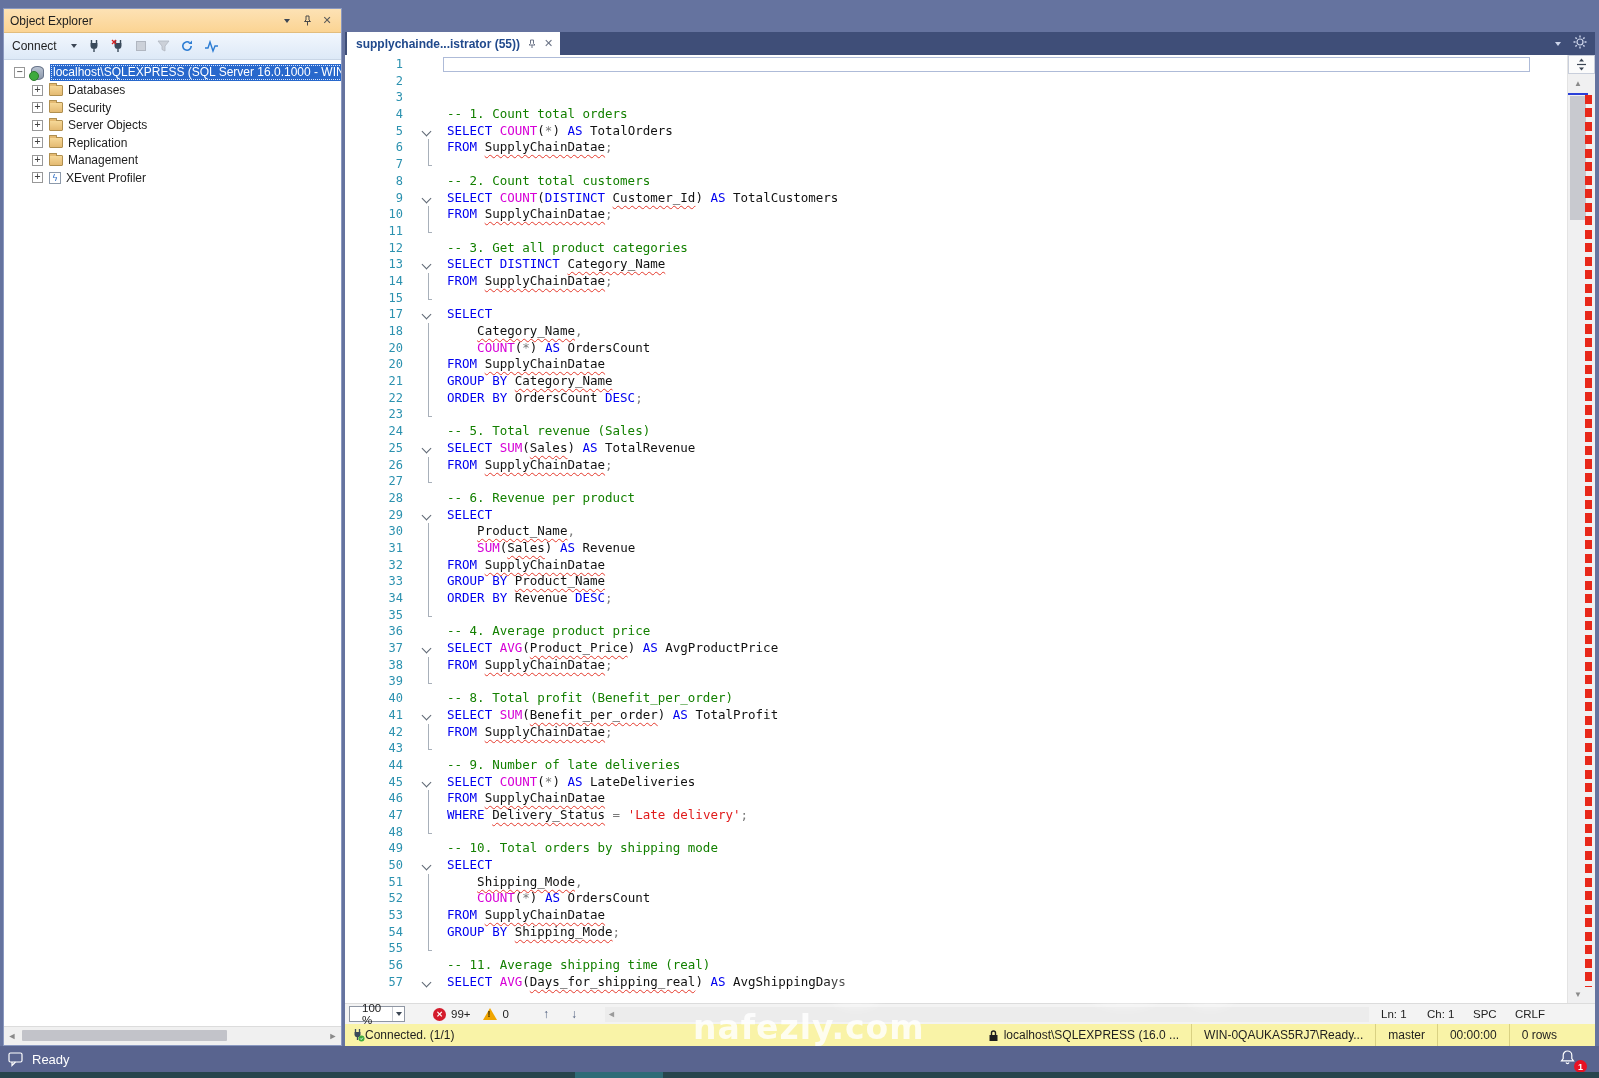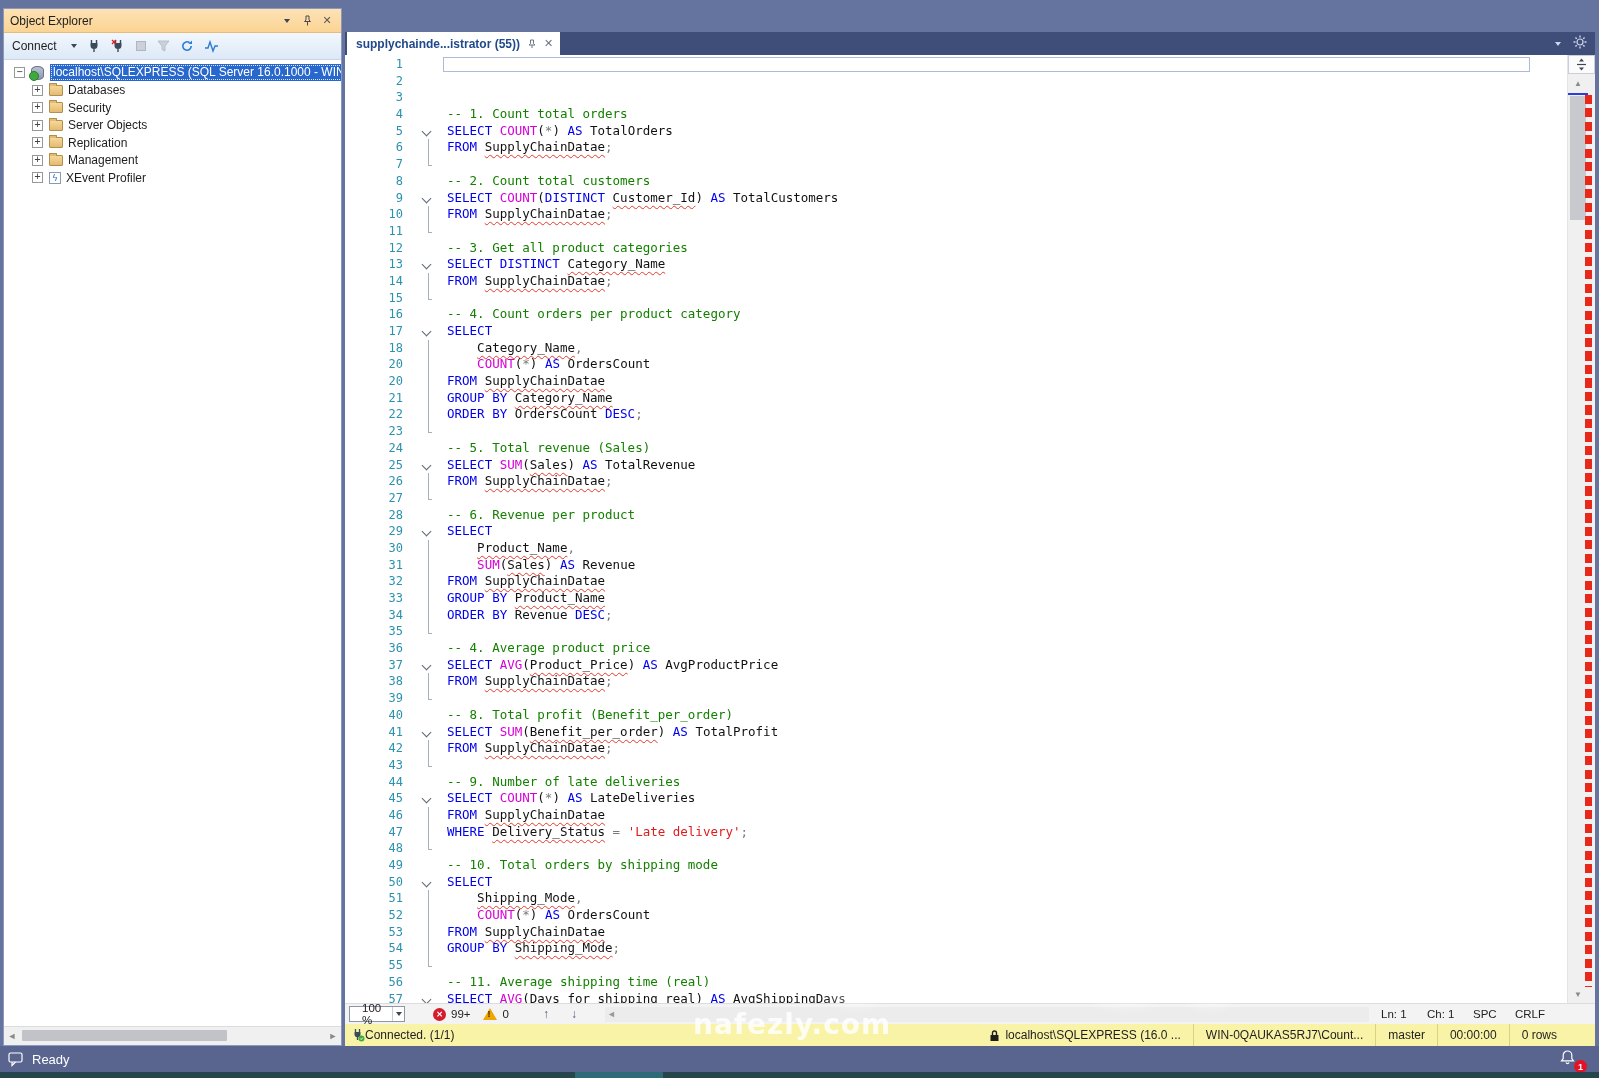--- a/index.html
+++ b/index.html
@@ -119,21 +119,21 @@
               display:flex;align-items:center;font-size:13px;}
   .ready-group{display:flex;align-items:center;gap:8px;margin-left:8px;}
   .bell-wrap{position:absolute;right:18px;top:3px;width:22px;height:22px;}
   .badge{position:absolute;right:-6px;bottom:-2px;background:#e81123;color:#fff;border-radius:50%;
          width:13px;height:13px;font-size:9px;display:flex;align-items:center;justify-content:center;font-weight:bold;}
   .bottom-strip{position:absolute;left:0;right:0;bottom:0;height:6px;background:#27454d;}
   .strip-seg{position:absolute;left:575px;width:88px;top:0;bottom:0;background:#2e6b77;}
 
   
   .watermark{position:absolute;left:693px;top:1008px;font-family:"DejaVu Sans",sans-serif;font-weight:bold;
-             font-size:28px;color:rgba(255,255,255,0.82);letter-spacing:1px;z-index:60;pointer-events:none;}
+             font-size:33px;color:rgba(255,255,255,0.82);letter-spacing:1px;z-index:60;pointer-events:none;}
   .wm-blob{position:absolute;background:rgba(255,255,255,0.28);border-radius:50%;filter:blur(5px);
            z-index:55;pointer-events:none;}
 </style>
 </head>
 <body>
 
 <div class="app">
 
   <div class="oe-panel">
     <div class="oe-titlebar">
@@ -339,25 +339,20 @@
             <span class="ln">14</span>
             <span class="fold fi"></span>
             <span class="src"><span class="tk">FROM </span><span class="te">SupplyChainDatae</span><span class="tg">;</span></span>
           </div>
           <div class="cl">
             <span class="ln">15</span>
             <span class="fold fe"></span>
             <span class="src"></span>
           </div>
           <div class="cl">
-            <span class="ln">16</span>
-            <span class="fold"></span>
-            <span class="src"><span class="tc">-- 4. Count orders per product category</span></span>
-          </div>
-          <div class="cl">
             <span class="ln">17</span>
             <span class="fold">
               <span class="chev"></span>
             </span>
             <span class="src"><span class="tk">SELECT</span></span>
           </div>
           <div class="cl">
             <span class="ln">18</span>
             <span class="fold fi"></span>
             <span class="src"><span class="tt">    </span><span class="te">Category_Name</span><span class="tg">,</span></span>
@@ -628,21 +623,21 @@
       </span>
       <span class="conn-right">
         <span class="conn-seg">
           <svg width="11" height="13" viewBox="0 0 11 13">
               <rect x="1.5" y="6" width="8" height="6" fill="#1e1e1e"></rect>
               <path d="M3.5 6V4a2 2 0 0 1 4 0v2" fill="none" stroke="#1e1e1e" stroke-width="1.4"></path>
             </svg>
           <span>localhost\SQLEXPRESS (16.0 ...</span>
         </span>
         <span class="conn-seg">
-            <span>WIN-0QAUKAS5RJ7\Count...</span>
+            <span>WIN-0QAUKAS5RJ7\Ready...</span>
           </span>
         <span class="conn-seg">
             <span>master</span>
           </span>
         <span class="conn-seg">
             <span>00:00:00</span>
           </span>
         <span class="conn-seg">
             <span>0 rows</span>
           </span>

